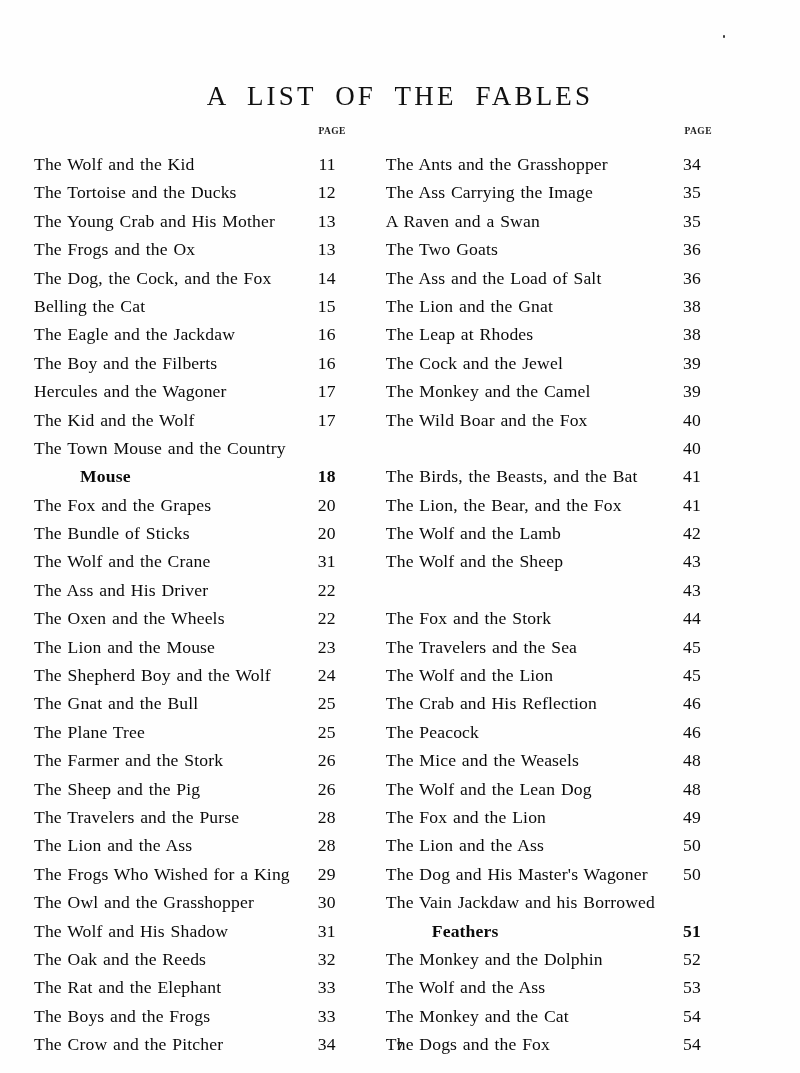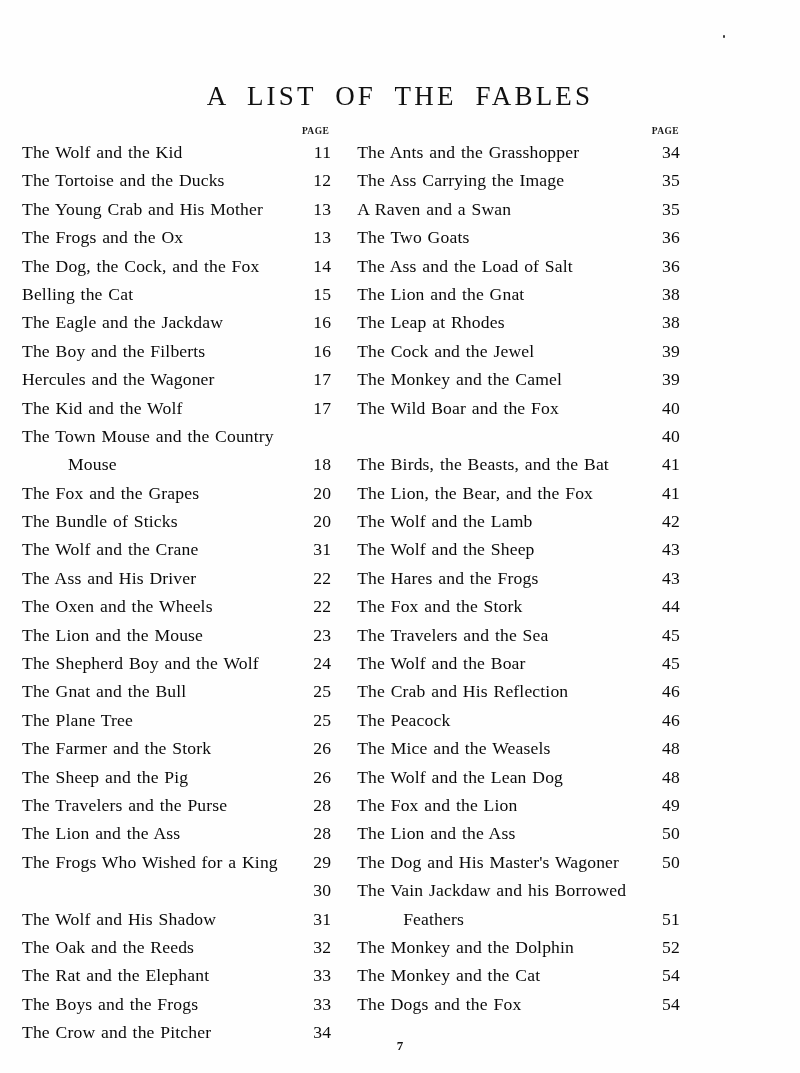--- a/index.html
+++ b/index.html
@@ -69,21 +69,21 @@
     height: 14px;
     line-height: 14px;
     color: #1a1a1a;
     font-weight: 700;
     padding-right: 2px;
   }
   .column.left .page-head { padding-right: 2px; }
   .column.right .page-head { padding-right: 1px; }
 
   .toc-list {
-    margin: 0;
+    margin: 12px;
     padding: 0;
     list-style: none;
   }
 
   .toc-row {
     display: flex;
     align-items: baseline;
     height: 28.4px;
     font-size: 17.6px;
     line-height: 28.4px;
@@ -92,20 +92,21 @@
   .toc-row .title {
     flex: 0 0 auto;
     letter-spacing: 0.15px;
     word-spacing: 1.2px;
   }
   .toc-row.wrap-head .title {
     flex: 1 1 auto;
   }
   .toc-row.cont {
     padding-left: 46px;
+    font-weight: bold;
   }
   .leader {
     flex: 1 1 auto;
     min-width: 10px;
     margin: 0 4px 0 6px;
     position: relative;
     height: 1px;
     overflow: hidden;
     text-align: left;
     color: #222;
@@ -291,20 +292,21 @@
             <span class="title">The Lion and the Ass</span>
             <span class="leader"></span>
             <span class="pagenum">28</span>
           </li>
           <li class="toc-row">
             <span class="title">The Frogs Who Wished for a King</span>
             <span class="leader"></span>
             <span class="pagenum">29</span>
           </li>
           <li class="toc-row">
+            <span class="title">The Owl and the Grasshopper</span>
             <span class="leader"></span>
             <span class="pagenum">30</span>
           </li>
           <li class="toc-row">
             <span class="title">The Wolf and His Shadow</span>
             <span class="leader"></span>
             <span class="pagenum">31</span>
           </li>
           <li class="toc-row">
             <span class="title">The Oak and the Reeds</span>
@@ -400,36 +402,35 @@
             <span class="title">The Wolf and the Lamb</span>
             <span class="leader"></span>
             <span class="pagenum">42</span>
           </li>
           <li class="toc-row">
             <span class="title">The Wolf and the Sheep</span>
             <span class="leader"></span>
             <span class="pagenum">43</span>
           </li>
           <li class="toc-row">
-            <span class="title">The Hares and the Frogs</span>
             <span class="leader"></span>
             <span class="pagenum">43</span>
           </li>
           <li class="toc-row">
             <span class="title">The Fox and the Stork</span>
             <span class="leader"></span>
             <span class="pagenum">44</span>
           </li>
           <li class="toc-row">
             <span class="title">The Travelers and the Sea</span>
             <span class="leader"></span>
             <span class="pagenum">45</span>
           </li>
           <li class="toc-row">
-            <span class="title">The Wolf and the Boar</span>
+            <span class="title">The Wolf and the Lion</span>
             <span class="leader"></span>
             <span class="pagenum">45</span>
           </li>
           <li class="toc-row">
             <span class="title">The Crab and His Reflection</span>
             <span class="leader"></span>
             <span class="pagenum">46</span>
           </li>
           <li class="toc-row">
             <span class="title">The Peacock</span>
@@ -470,20 +471,25 @@
             <span class="title">Feathers</span>
             <span class="leader"></span>
             <span class="pagenum">51</span>
           </li>
           <li class="toc-row">
             <span class="title">The Monkey and the Dolphin</span>
             <span class="leader"></span>
             <span class="pagenum">52</span>
           </li>
           <li class="toc-row">
+            <span class="title">The Wolf and the Ass</span>
+            <span class="leader"></span>
+            <span class="pagenum">53</span>
+          </li>
+          <li class="toc-row">
             <span class="title">The Monkey and the Cat</span>
             <span class="leader"></span>
             <span class="pagenum">54</span>
           </li>
           <li class="toc-row">
             <span class="title">The Dogs and the Fox</span>
             <span class="leader"></span>
             <span class="pagenum">54</span>
           </li>
         </ul>

